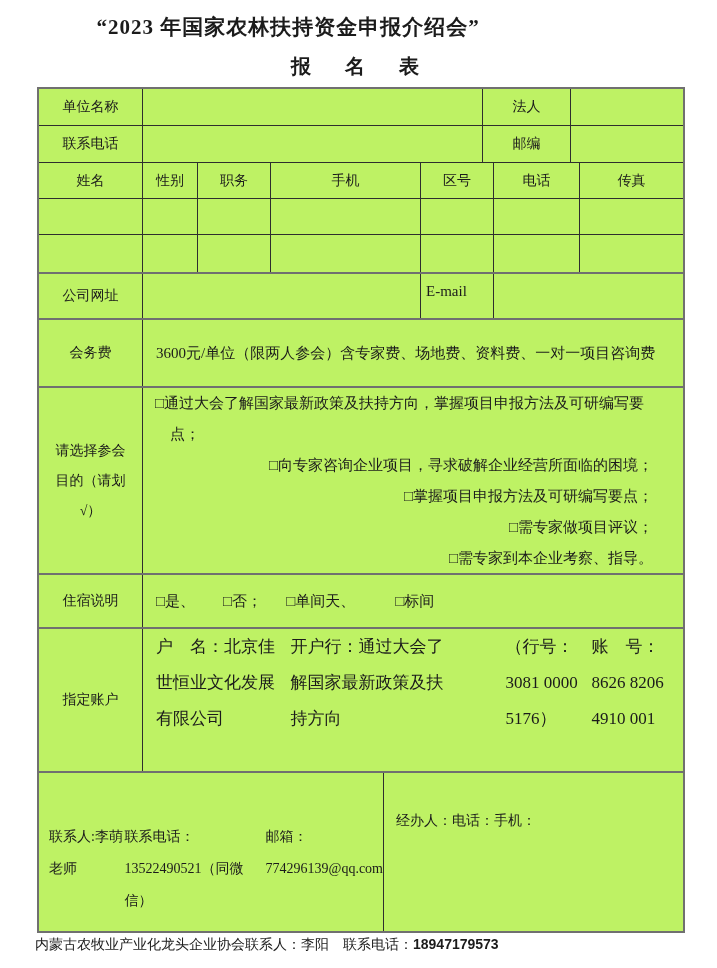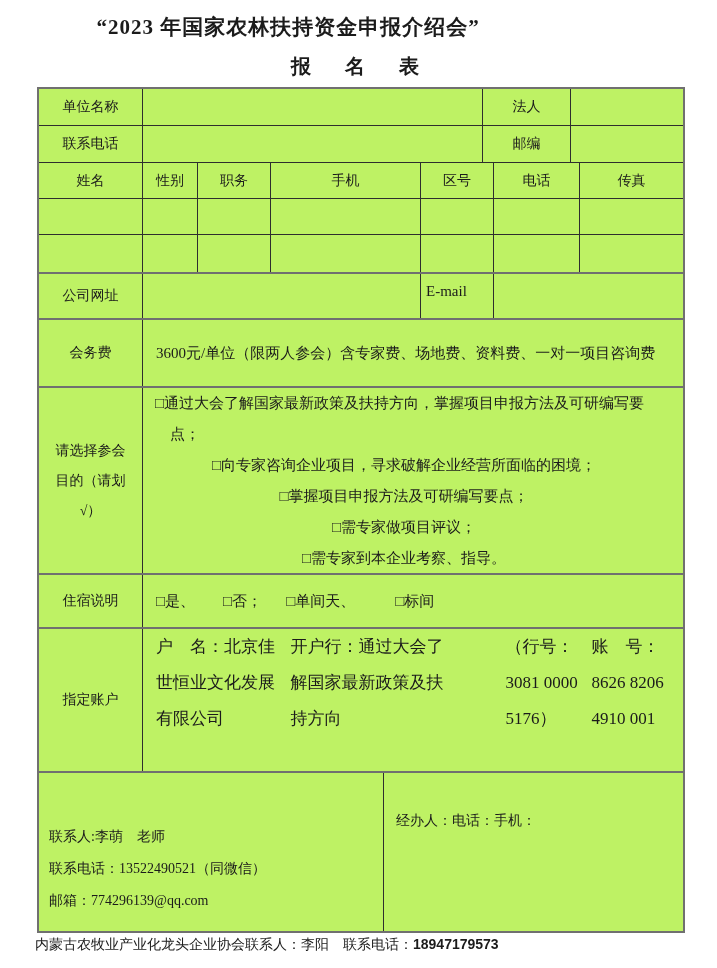--- a/index.html
+++ b/index.html
@@ -33,34 +33,34 @@
   .w104{width:104px;} .w340{width:340px;} .w88{width:88px;}
   .w55{width:55px;} .w73{width:73px;} .w150{width:150px;} .w86{width:86px;}
   .w278{width:278px;} .w345{width:345px;}
   .f1{flex:1;}
 
   .email-cell{align-items:flex-start;justify-content:flex-start;
               padding:9px 0 12px 5px;font-size:15px;}
   .fee-text{font-size:15px;padding-left:13px;padding-right:6px;}
 
   .purpose-label span{display:inline-block;width:76px;text-align:center;line-height:30px;}
-  .purpose-cell{flex-direction:column;align-items:center;justify-content:center;
+  .purpose-cell{flex-direction:column;align-items:flex-end;justify-content:center;
                 padding:4px 30px 4px 12px;font-size:15px;}
   .purpose-item{line-height:31px;padding-left:15px;text-indent:-15px;}
 
   .lodging-cell{padding-left:13px;font-size:15px;}
   .lodging-cell span{display:inline-block;}
   .gap28{margin-right:28px;} .gap22{margin-right:24px;} .gap38{margin-right:40px;}
 
   .account-cell{align-items:flex-start;justify-content:center;
                 padding-left:13px;font-size:17px;}
   .account-line{line-height:36px;}
   .account-line.indent{padding-left:58px;}
 
-  .contact-cell{flex-direction:column;align-items:flex-start;justify-content:flex-start;
+  .contact-cell{align-items:flex-start;justify-content:flex-start;
                 padding:48px 0 0 10px;font-size:14px;}
   .contact-line{line-height:32px;}
   .handler-cell{flex-direction:row;align-items:flex-start;justify-content:flex-start;
                 padding:28px 0 0 12px;font-size:14px;}
   .handler-line{line-height:39px;}
 
   .footer{position:absolute;left:35px;top:936px;font-size:14px;}
   .footer .phone{font-family:"Liberation Sans","DejaVu Sans",sans-serif;font-weight:bold;font-size:14px;}
 </style>
 </head>

